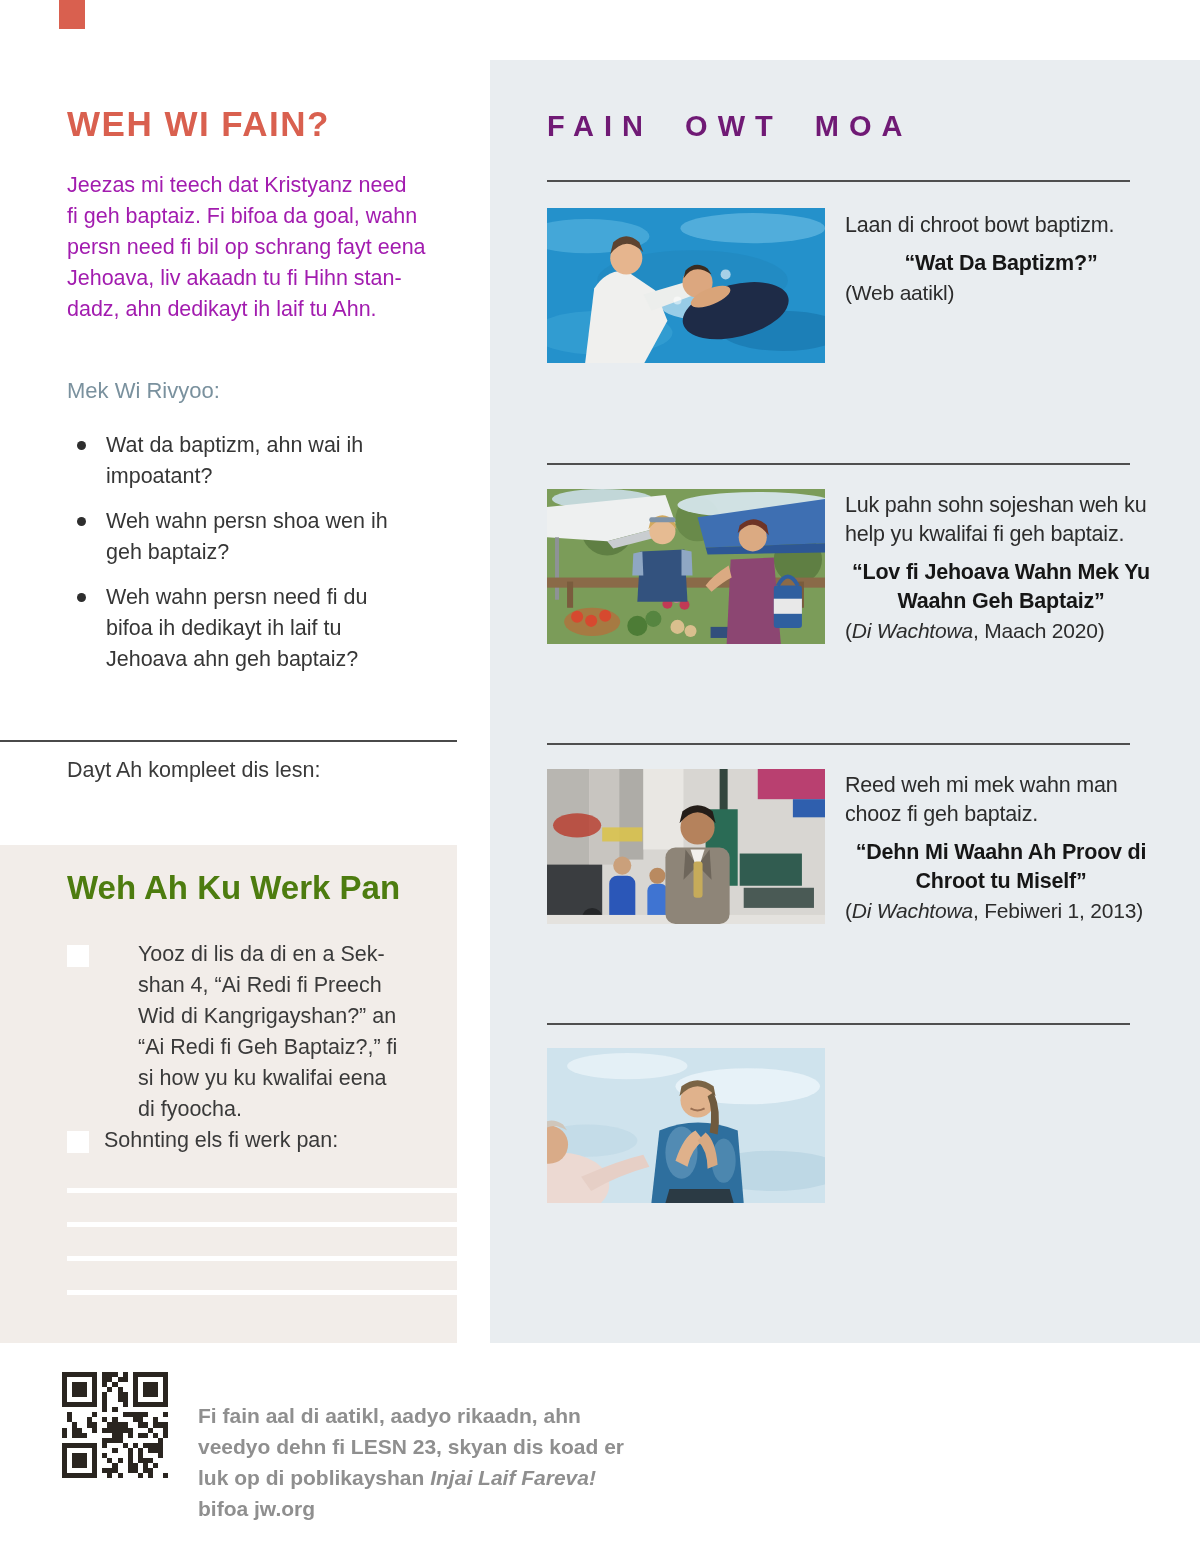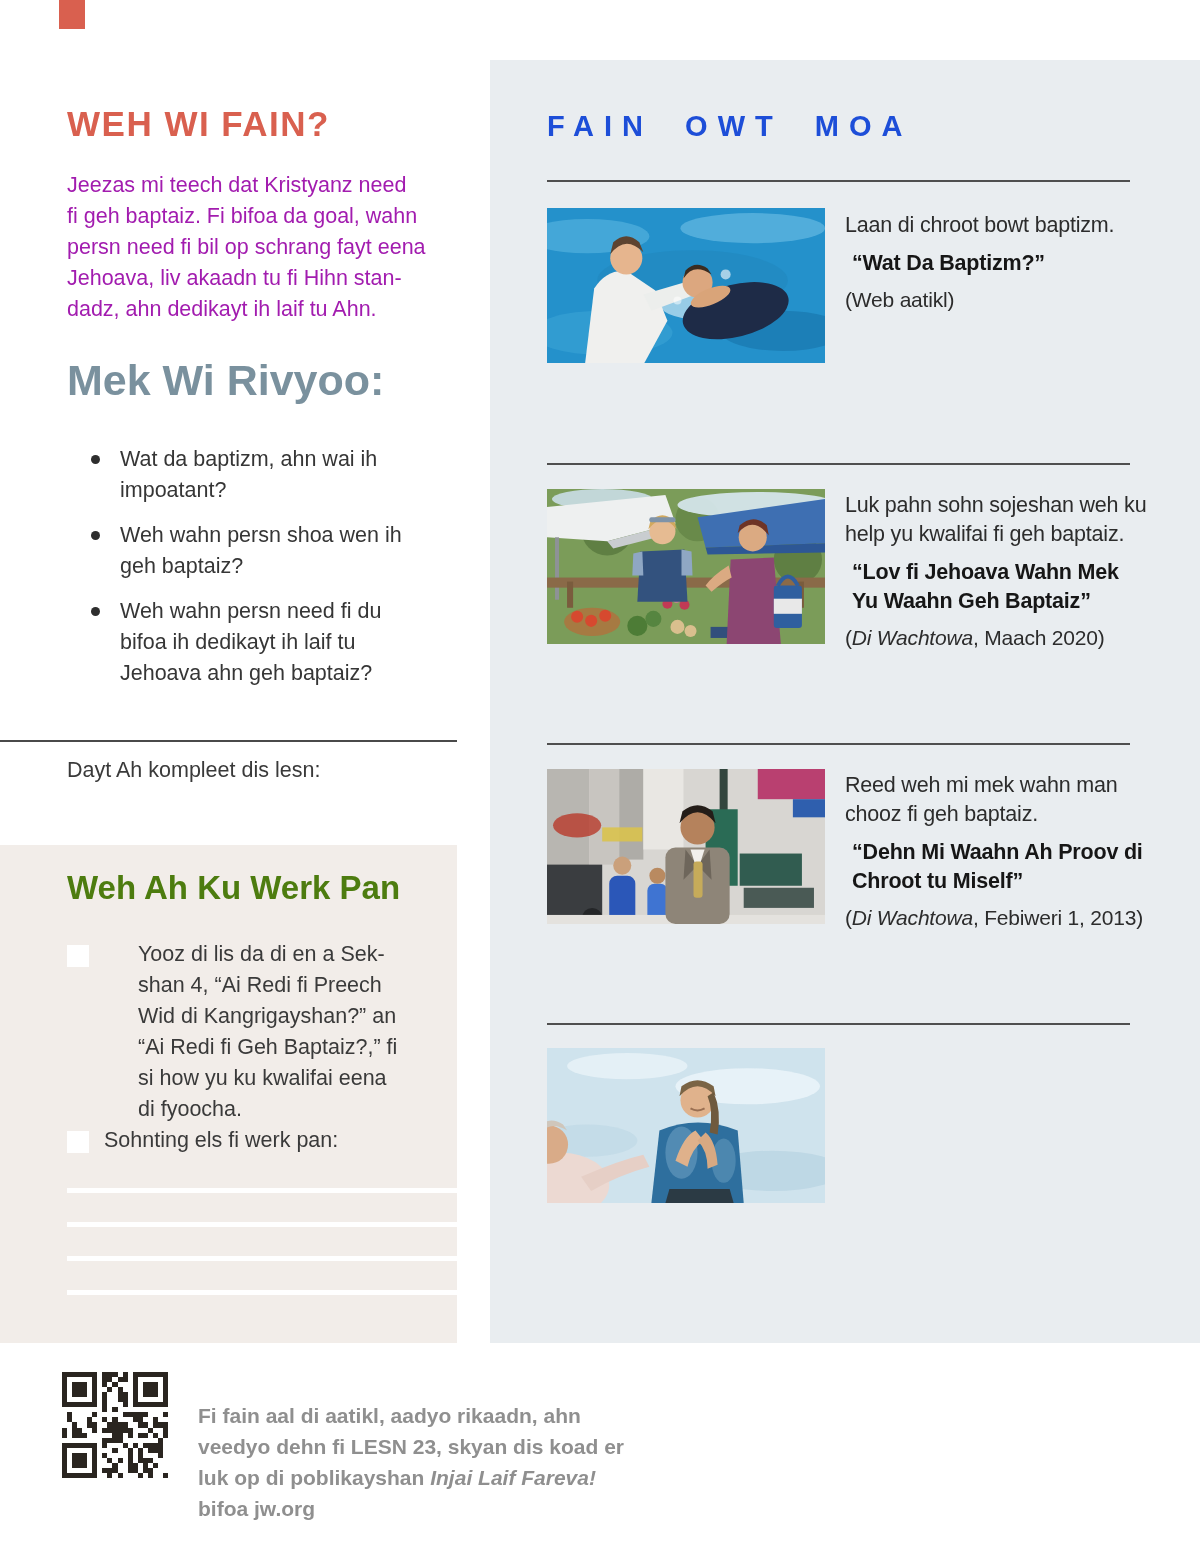--- a/index.html
+++ b/index.html
@@ -4,23 +4,23 @@
 <style>
   html,body{margin:0;padding:0;background:#fff;}
   .page{position:relative;width:1200px;height:1543px;background:#ffffff;overflow:hidden;
         font-family:"Liberation Sans",sans-serif;color:#3a3a3a;}
 
   
   .lesson-tab{position:absolute;left:59px;top:0;width:26px;height:29px;background:#d9604f;}
   .h-red{position:absolute;left:67px;top:104px;font-size:35px;font-weight:bold;color:#d9604f;letter-spacing:1.5px;}
   .intro{position:absolute;left:67px;top:170px;font-size:21.5px;line-height:31px;color:#a21caf;}
   .intro div{white-space:nowrap;}
-  .h-blue{position:absolute;left:67px;font-size:43px;font-weight:bold;color:#7a919e;}
+  .h-blue{position:absolute;left:67px;font-size:22px;font-weight:normal;color:#7a919e;margin-top:22px;}
   .review-h{top:356px;}
-  .bullets{position:absolute;left:67px;top:428px;width:320px;list-style:none;margin:16px;padding:0;}
+  .bullets{position:absolute;left:67px;top:428px;width:320px;list-style:none;margin:2px;padding:0;}
   .bullets li{position:relative;padding-left:37px;margin-bottom:14px;font-size:21.5px;line-height:31px;color:#363636;}
   .bullets li .dot{position:absolute;left:8px;top:11px;width:9px;height:9px;border-radius:50%;background:#2e2e2e;}
   .rule-left{position:absolute;left:0;top:740px;width:457px;border-top:2px solid #4a4a4a;}
   .date-line{position:absolute;left:67px;top:758px;font-size:21.5px;color:#3a3a3a;}
 
   .work-box{position:absolute;left:0;top:845px;width:457px;height:498px;background:#f2ede9;}
   .work-box .h-box{position:absolute;left:67px;top:24px;font-size:33px;font-weight:bold;color:#4d7c0f;}
   .check-item{position:absolute;left:67px;}
   .check-item .checkbox{position:absolute;left:0;top:6px;width:22px;height:22px;background:#ffffff;}
   .check-item .check-text{margin-left:37px;width:300px;font-size:21.5px;line-height:31px;color:#3a3a3a;}
@@ -29,28 +29,28 @@
   .ci-2{top:280px;}
   .write-line{position:absolute;left:67px;width:390px;height:5px;background:#ffffff;}
 
   .qr{position:absolute;left:62px;top:1372px;width:106px;height:106px;}
   .footer-note{position:absolute;left:198px;top:1400px;width:452px;font-size:21px;line-height:31px;
                font-weight:bold;color:#8f8f8f;}
   .footer-note .pub{font-style:italic;}
 
   
   .panel{position:absolute;left:490px;top:60px;width:710px;height:1283px;background:#e9edf0;}
-  .panel-h{position:absolute;left:57px;top:50px;font-size:29px;font-weight:bold;color:#1d4ed8;
+  .panel-h{position:absolute;left:57px;top:50px;font-size:29px;font-weight:bold;color:#701a75;
            letter-spacing:10px;word-spacing:14px;}
   .p-rule{position:absolute;left:57px;width:583px;border-top:2px solid #4f4f4f;}
   .p-img{position:absolute;left:57px;width:278px;height:155px;overflow:hidden;}
   .p-img svg{display:block;width:100%;height:100%;}
   .p-text{position:absolute;left:355px;width:312px;font-size:21.5px;line-height:29px;color:#2c2c2c;letter-spacing:-0.2px;}
   .p-text .lead{margin:0 0 9px 0;}
-  .p-text .title{font-weight:bold;color:#161616;margin:7px;}
+  .p-text .title{font-weight:bold;color:#161616;margin:0;text-align:center;}
   .p-text .source{margin:0;font-size:21px;}
   .p-text .src-it{font-style:italic;}
 </style>
 </head>
 <body>
 
 <div class="page">
 
   <div class="lesson-tab"></div>
 

